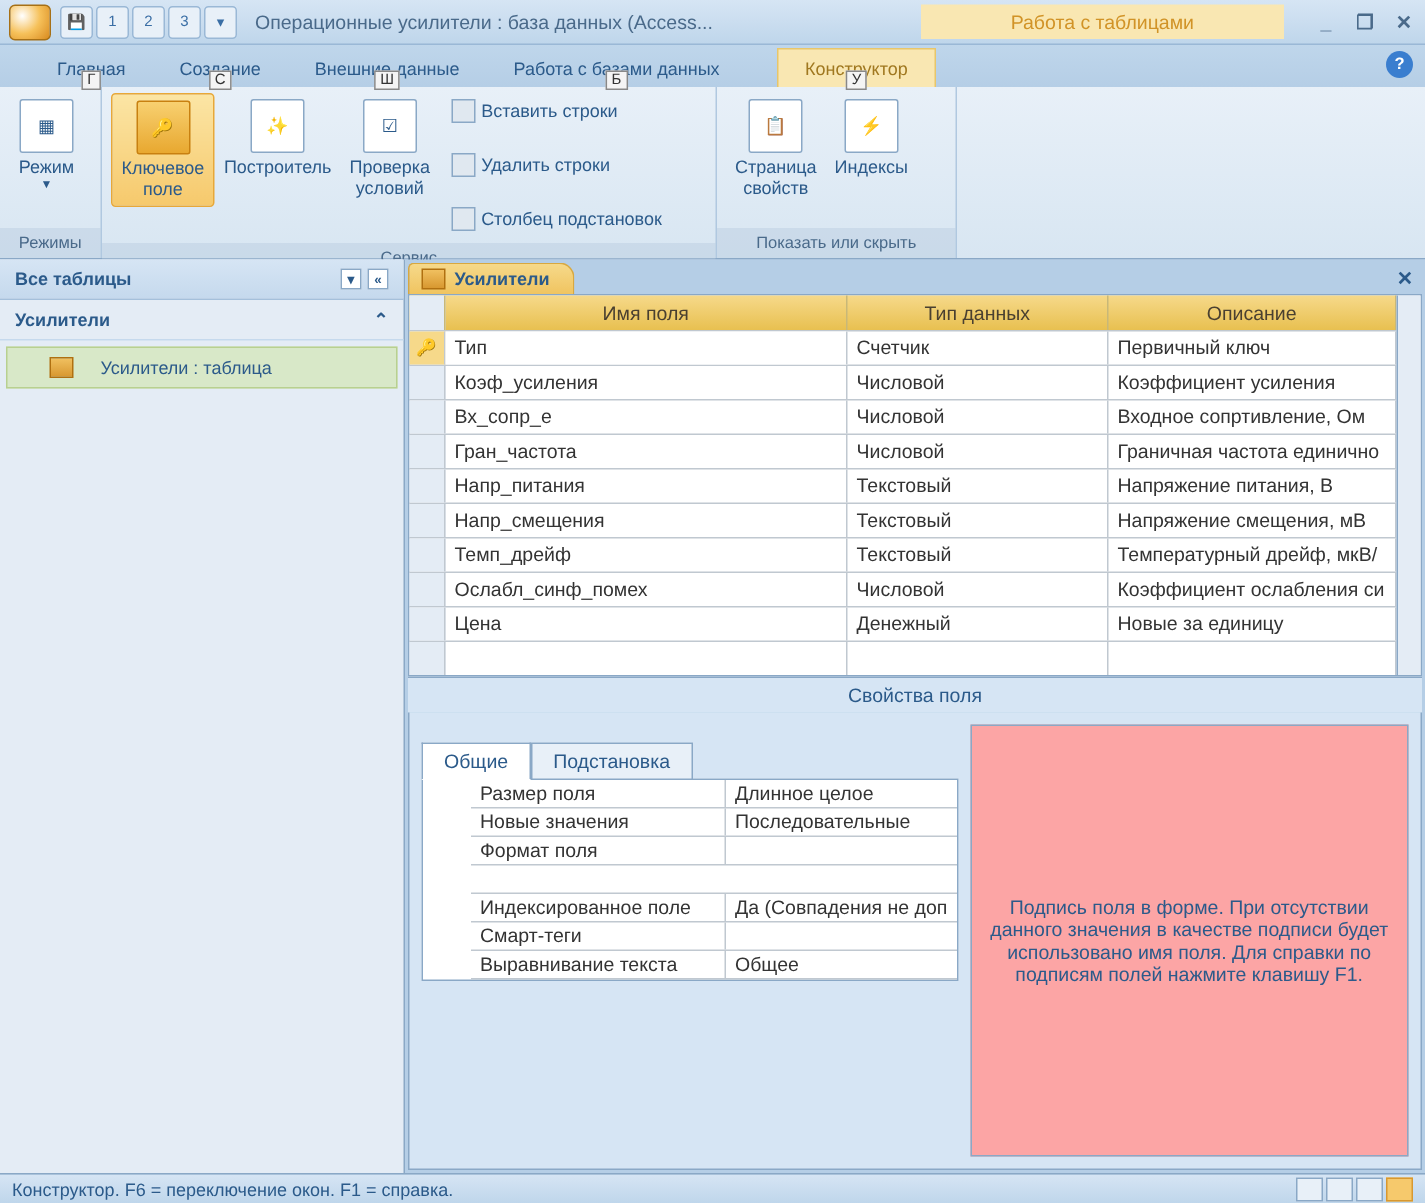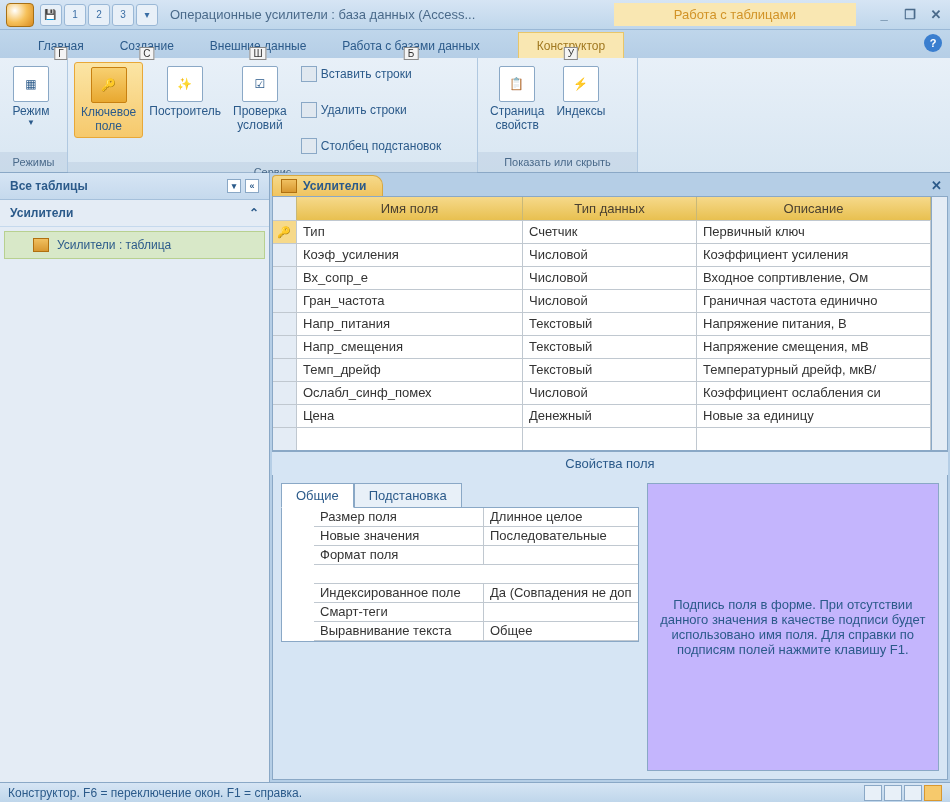--- a/index.html
+++ b/index.html
@@ -34,57 +34,57 @@
 .small-btn { display: flex; align-items: center; gap: 4px; color: #2b5a8a; padding: 2px 4px; }
 .small-icon { width: 16px; height: 16px; background: #e0e8f0; border: 1px solid #8aa8c6; }
 
 
 .content { display: flex; height: 609px; }
 .navpane { width: 270px; background: #e4ecf5; border-right: 1px solid #8aa8c6; display: flex; flex-direction: column; }
 .nav-header { background: linear-gradient(#d6e5f4,#c5d9ed); padding: 6px 10px; color: #2b5a8a; font-weight: bold; border-bottom: 1px solid #a5c0db; display: flex; justify-content: space-between; align-items: center; font-size: 13px; }
 .nav-header .ctrl { display: flex; gap: 4px; }
 .nav-chev { width: 14px; height: 14px; border: 1px solid #8aa8c6; background: #fff; font-size: 9px; text-align: center; line-height: 12px; color: #2b5a8a; }
 .nav-group { padding: 6px 10px; color: #2b5a8a; font-weight: bold; border-bottom: 1px solid #c5d9ed; display: flex; justify-content: space-between; font-size: 13px; }
-.nav-item { padding: 6px 12px 6px 28px; color: #2b5a8a; background: #d8e8c8; border: 1px solid #b8d090; margin: 4px; display: flex; align-items: center; gap: 8px; font-size: 13px; }
+.nav-item { padding: 6px 12px 6px 28px; color: #2b5a8a; background: #d8e8c8; border: 1px solid #b8d090; margin: 4px; display: flex; align-items: center; gap: 18px; font-size: 13px; }
 .nav-item-icon { width: 16px; height: 14px; background: linear-gradient(#f0c060,#d89830); border: 1px solid #b07010; }
 
 .main { flex: 1; display: flex; flex-direction: column; background: #b5cee6; padding: 2px; }
 .doc-tab-row { display: flex; align-items: center; }
 .doc-tab { background: linear-gradient(#f6d98a,#f0c460); border: 1px solid #d8a840; border-bottom: none; padding: 3px 16px 3px 8px; color: #2b5a8a; font-weight: bold; display: flex; align-items: center; gap: 6px; border-radius: 4px 10px 0 0; font-size: 13px; }
 .doc-tab-icon { width: 16px; height: 14px; background: linear-gradient(#f0c060,#d89830); border: 1px solid #b07010; }
 .doc-close { margin-left: auto; margin-right: 6px; color: #2b5a8a; font-size: 13px; font-weight: bold; }
 
 .design-grid { background: #fff; border: 1px solid #8aa8c6; flex: 0 0 auto; }
 .dg-header { display: flex; background: linear-gradient(#f6d98a,#e8c050); }
 .dg-header div { padding: 4px 6px; border-right: 1px solid #c8b878; color: #4a4030; text-align: center; font-size: 13px; }
 .dg-gutter { width: 24px !important; background: #e4ecf5; border-right: 1px solid #8aa8c6; }
-.dg-col-name { width: 226px; }
+.dg-col-name { width: 268px; }
 .dg-col-type { width: 174px; }
 .dg-col-desc { flex: 1; }
 .dg-row { display: flex; border-top: 1px solid #c0c8d0; }
 .dg-row > div { padding: 2px 6px; border-right: 1px solid #c0c8d0; color: #333; font-size: 13px; height: 22px; line-height: 18px; overflow: hidden; white-space: nowrap; }
 .dg-row .dg-gutter { background: #e4ecf5; display: flex; align-items: center; justify-content: center; }
 .dg-row.selected .dg-col-name { background: #fff; }
 .dg-row.selected .dg-gutter { background: #f6d98a; }
 .key-icon { color: #b07010; font-size: 11px; }
 .dg-scroll { width: 16px; background: #e4ecf5; border-left: 1px solid #8aa8c6; }
 
 .splitter-label { text-align: center; padding: 4px; color: #2b5a8a; background: #d6e5f4; border-top: 1px solid #8aa8c6; font-size: 13px; }
 
 .props-area { display: flex; flex: 1; background: #d6e5f4; border: 1px solid #8aa8c6; border-top: none; }
 .props-left { flex: 0 0 360px; padding: 8px; }
-.props-tabs { display: flex; }
+.props-tabs { display: flex; margin-top: 12px; }
 .props-tab { padding: 4px 14px; border: 1px solid #8aa8c6; background: #e8f0f8; color: #2b5a8a; font-size: 13px; }
 .props-tab.active { background: #fff; border-bottom: 1px solid #fff; position: relative; z-index: 1; }
 .props-grid { background: #fff; border: 1px solid #8aa8c6; margin-top: -1px; }
 .props-row { display: flex; border-bottom: 1px solid #c0c8d0; margin-left: 32px; }
 .props-row div { padding: 1px 6px; font-size: 13px; color: #333; height: 18px; line-height: 16px; overflow: hidden; white-space: nowrap; }
 .props-row .pn { width: 170px; border-right: 1px solid #c0c8d0; }
 .props-row .pv { flex: 1; }
-.props-help { flex: 1; border: 1px solid #8aa8c6; margin: 8px 8px 8px 0; background: #c4b5fd; display: flex; align-items: center; justify-content: center; padding: 8px; text-align: center; color: #2b5a8a; font-size: 13px; }
+.props-help { flex: 1; border: 1px solid #8aa8c6; margin: 8px 8px 8px 0; background: #fca5a5; display: flex; align-items: center; justify-content: center; padding: 8px; text-align: center; color: #2b5a8a; font-size: 13px; }
 
 
 .statusbar { height: 20px; background: linear-gradient(#d6e5f4,#bfd6eb); border-top: 1px solid #8aa8c6; display: flex; align-items: center; padding: 0 8px; color: #2b5a8a; font-size: 12px; }
 .sb-right { margin-left: auto; display: flex; gap: 2px; }
 .sb-icon { width: 18px; height: 16px; border: 1px solid #8aa8c6; background: #e8f0f8; }
 .sb-icon.active { background: #f6c96c; border-color: #d89830; }
 </style>
 </head>
 <body>
 

